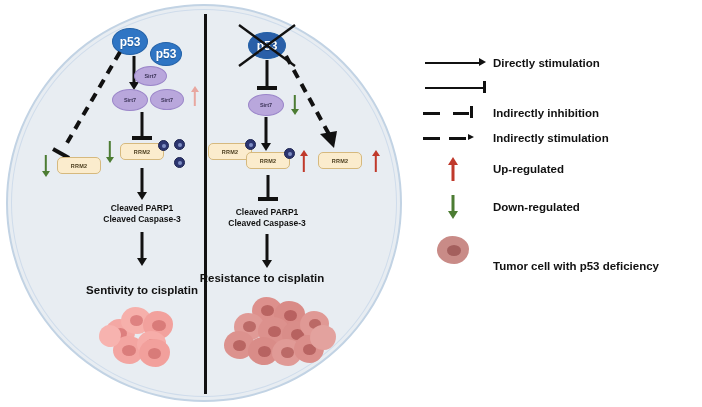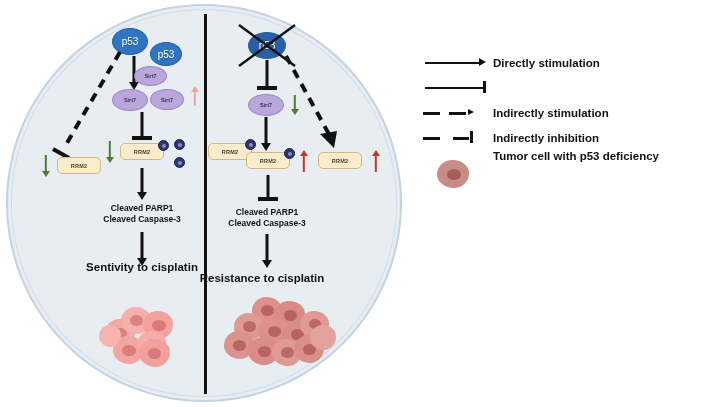--- a/index.html
+++ b/index.html
@@ -10,21 +10,21 @@
   
   .cell-outer{position:absolute;left:6px;top:4px;width:396px;height:398px;
     border-radius:50%;background:#e8edf2;border:2px solid #c2d3e4;box-sizing:border-box;}
   .cell-inner{position:absolute;left:11px;top:9px;width:386px;height:388px;
     border-radius:50%;border:1.5px solid #cfdceb;box-sizing:border-box;background:transparent;}
   .divider{position:absolute;left:204px;top:14px;width:3px;height:380px;background:#111;}
 
   
   .oval{position:absolute;border-radius:50%;display:flex;align-items:center;
         justify-content:center;color:#fff;box-sizing:border-box;}
-  .p53{background:#2f75c4;border:1px solid #2462a8;font-size:10px;font-weight:400;
+  .p53{background:#2f75c4;border:1px solid #2462a8;font-size:12px;font-weight:700;
        text-shadow:0 1px 1px rgba(0,0,0,.25);}
   .p53.dark{background:#2a5fa8;}
   .sirt7{background:#b9a7dc;border:1px solid #9b86c9;color:#3b3357;font-size:5.5px;
          font-weight:700;}
   .rrm2{position:absolute;background:#fbeccd;border:1.2px solid #d6b97e;border-radius:5px;
         display:flex;align-items:center;justify-content:center;color:#4a3c1d;
         font-size:5.5px;font-weight:700;box-sizing:border-box;letter-spacing:.2px;}
   .ubiq{position:absolute;width:11px;height:11px;border-radius:50%;
         background:#2c3570;border:1px solid #1d2450;box-sizing:border-box;}
   .ubiq::after{content:"";position:absolute;left:3px;top:3px;width:4px;height:4px;
@@ -71,21 +71,21 @@
   .leg-bar{position:absolute;top:6px;width:2.5px;height:12px;background:#111;}
   .leg-dash{position:absolute;top:12px;height:2.5px;background:#111;}
 
   .leg-row2{display:flex;align-items:center;height:38px;}
   .leg-art2{width:74px;height:38px;position:relative;flex:0 0 74px;}
   .leg-arrow-big{position:absolute;left:28px;width:11px;}
   .leg-arrow-big .sh{position:absolute;left:50%;transform:translateX(-50%);width:3px;}
   .leg-arrow-big .hd{position:absolute;left:50%;transform:translateX(-50%);width:0;height:0;
       border-left:5.5px solid transparent;border-right:5.5px solid transparent;}
 
-  .leg-row3{display:flex;align-items:flex-start;height:46px;}
+  .leg-row3{display:flex;align-items:flex-end;height:46px;}
   .leg-art3{width:74px;height:46px;position:relative;flex:0 0 74px;}
 
   
   .tcell{position:absolute;border-radius:48% 52% 46% 54%/52% 46% 54% 48%;}
   .tnuc{position:absolute;border-radius:50%;}
   .clusterbox{position:absolute;}
 </style>
 </head>
 <body>
 
@@ -149,21 +149,21 @@
     <div class="efflabel" style="left:62px;top:203px;width:160px;">
       <div>Cleaved PARP1</div>
       <div>Cleaved Caspase-3</div>
     </div>
 
     <div class="down-stim" style="left:136px;top:232px;width:12px;height:34px;">
       <div class="shaft" style="height:26px;"></div>
       <div class="head" style="top:26px;"></div>
     </div>
 
-    <div class="outcome" style="left:42px;top:261px;width:200px;">Sentivity to cisplatin</div>
+    <div class="outcome" style="left:42px;top:284px;width:200px;">Sentivity to cisplatin</div>
 
     <div class="clusterbox" style="left:99px;top:303px;width:90px;height:62px;">
       <div class="tcell" style="left:6px;top:16px;width:30px;height:28px;background:#f4a8a4;"></div>
       <div class="tnuc" style="left:15px;top:25px;width:13px;height:11px;background:#dd7f7e;"></div>
       <div class="tcell" style="left:22px;top:4px;width:30px;height:27px;background:#f6b0ab;"></div>
       <div class="tnuc" style="left:31px;top:12px;width:13px;height:11px;background:#de8281;"></div>
       <div class="tcell" style="left:44px;top:8px;width:30px;height:28px;background:#f2a19d;"></div>
       <div class="tnuc" style="left:53px;top:17px;width:14px;height:11px;background:#d97b79;"></div>
       <div class="tcell" style="left:14px;top:33px;width:31px;height:28px;background:#f3a5a1;"></div>
       <div class="tnuc" style="left:23px;top:42px;width:14px;height:11px;background:#da7d7b;"></div>
@@ -275,37 +275,55 @@
     <div class="leg-row">
       <div class="leg-art">
         <div class="leg-line" style="width:60px;"></div>
         <div class="leg-bar" style="left:64px;"></div>
       </div>
     </div>
 
     <div class="leg-row">
       <div class="leg-art">
         <div class="leg-dash" style="left:4px;width:17px;"></div>
+        <div class="leg-dash" style="left:34px;width:16px;"></div>
+        <div class="leg-bar" style="left:51px;"></div>
+      </div>
+      <div class="leg-txt">Indirectly inhibition</div>
+    </div>
+
+    <div class="leg-row">
+      <div class="leg-art">
+        <div class="leg-dash" style="left:4px;width:17px;"></div>
         <div class="leg-dash" style="left:30px;width:17px;"></div>
         <div class="leg-ahead" style="left:49px;border-left-width:6px;
              border-top-width:3.5px;border-bottom-width:3.5px;top:8.5px;"></div>
       </div>
       <div class="leg-txt">Indirectly stimulation</div>
     </div>
 
-    <div class="leg-row">
-      <div class="leg-art">
-        <div class="leg-dash" style="left:4px;width:17px;"></div>
-        <div class="leg-dash" style="left:34px;width:16px;"></div>
-        <div class="leg-bar" style="left:51px;"></div>
-      </div>
-      <div class="leg-txt">Indirectly inhibition</div>
-    </div>
-
-
+    <div class="leg-row2">
+      <div class="leg-art2">
+        <div class="leg-arrow-big" style="top:7px;height:24px;">
+          <div class="hd" style="top:0;border-bottom:8px solid #c0392b;"></div>
+          <div class="sh" style="bottom:0;height:18px;background:#c0392b;"></div>
+        </div>
+      </div>
+      <div class="leg-txt">Up-regulated</div>
+    </div>
+
+    <div class="leg-row2">
+      <div class="leg-art2">
+        <div class="leg-arrow-big" style="top:7px;height:24px;">
+          <div class="sh" style="top:0;height:18px;background:#4c7c33;"></div>
+          <div class="hd" style="bottom:0;border-top:8px solid #4c7c33;"></div>
+        </div>
+      </div>
+      <div class="leg-txt">Down-regulated</div>
+    </div>
 
     <div class="leg-row3">
       <div class="leg-art3">
         <div class="tcell" style="left:18px;top:10px;width:32px;height:28px;background:#c98b87;"></div>
         <div class="tnuc" style="left:28px;top:19px;width:14px;height:11px;background:#a45f5d;"></div>
       </div>
       <div class="leg-txt">Tumor cell with p53 deficiency</div>
     </div>
 
 

